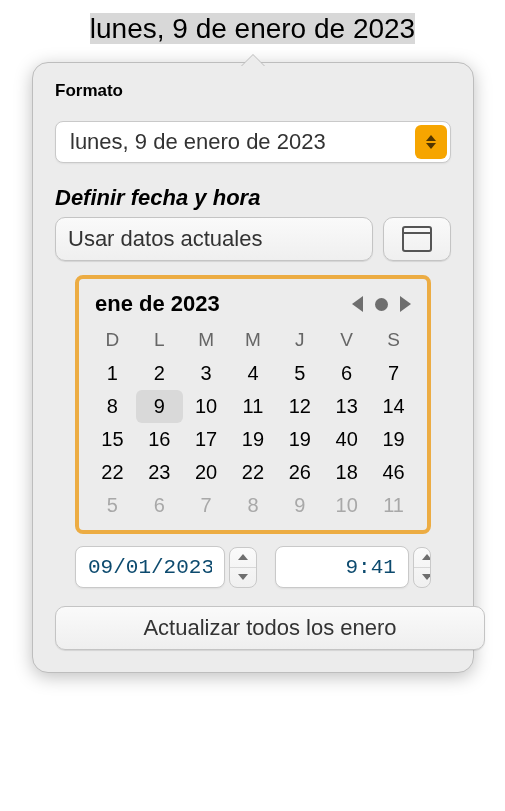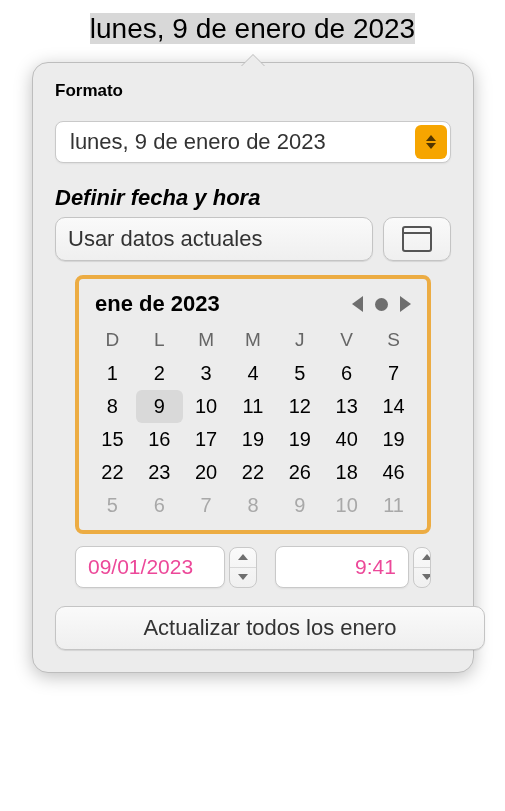--- a/index.html
+++ b/index.html
@@ -33,21 +33,21 @@
   table.cal{width:100%;border-collapse:collapse;font-size:20px;color:#000;text-align:center;}
   table.cal th{font-weight:400;color:#666;padding:4px 0 6px;font-size:19px;}
   table.cal td{padding:5px 0;width:14.28%;}
   table.cal td.sel{background:#d9d9d9;border-radius:6px;}
   table.cal td.dim{color:#a8a8a8;}
   
   .steppers{display:flex;gap:18px;margin:0 20px 18px;}
   .step{display:flex;align-items:center;gap:4px;}
   .step.date{flex:0 0 auto;}
   .step.time{flex:1;}
-  .step input{height:40px;border:1px solid #c9c9c9;border-radius:8px;background:#fff;font-size:21px;padding:0 12px;font-family:Liberation Sans, sans-serif;color:#ec4899;box-shadow:0 1px 2px rgba(0,0,0,.06);}
+  .step input{height:40px;border:1px solid #c9c9c9;border-radius:8px;background:#fff;font-size:21px;padding:0 12px;font-family:Liberation Mono, monospace;color:#0c4a6e;box-shadow:0 1px 2px rgba(0,0,0,.06);}
   .step.date input{width:124px;}
   .step.time input{width:100%;text-align:right;padding-left:23px;}
   .spin{display:flex;flex-direction:column;border:1px solid #c9c9c9;border-radius:8px;background:linear-gradient(#fafafa,#f0f0f0);overflow:hidden;}
   .spin div{width:26px;height:19px;display:flex;align-items:center;justify-content:center;}
   .spin div:first-child{border-bottom:1px solid #d8d8d8;}
   .sm-up,.sm-down{width:0;height:0;border-left:5px solid transparent;border-right:5px solid transparent;}
   .sm-up{border-bottom:6px solid #6e6e6e;}
   .sm-down{border-top:6px solid #6e6e6e;}
   .cal-icon{width:26px;height:22px;border:2px solid #555;border-radius:3px;position:relative;}
   .cal-icon::before{content:"";position:absolute;top:4px;left:0;right:0;height:2px;background:#555;}

